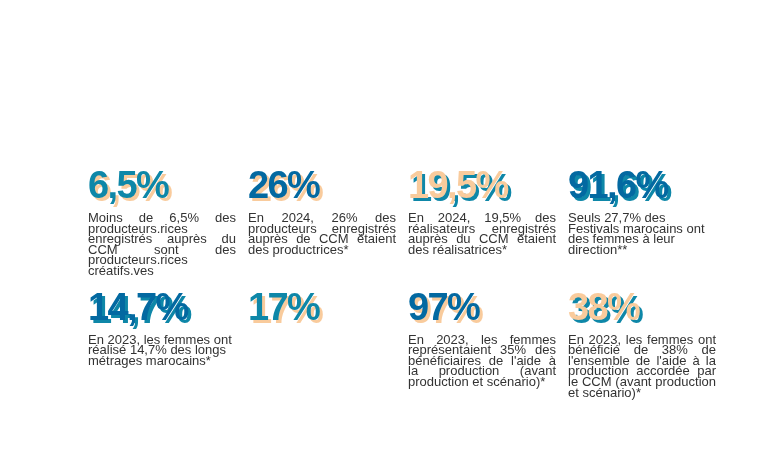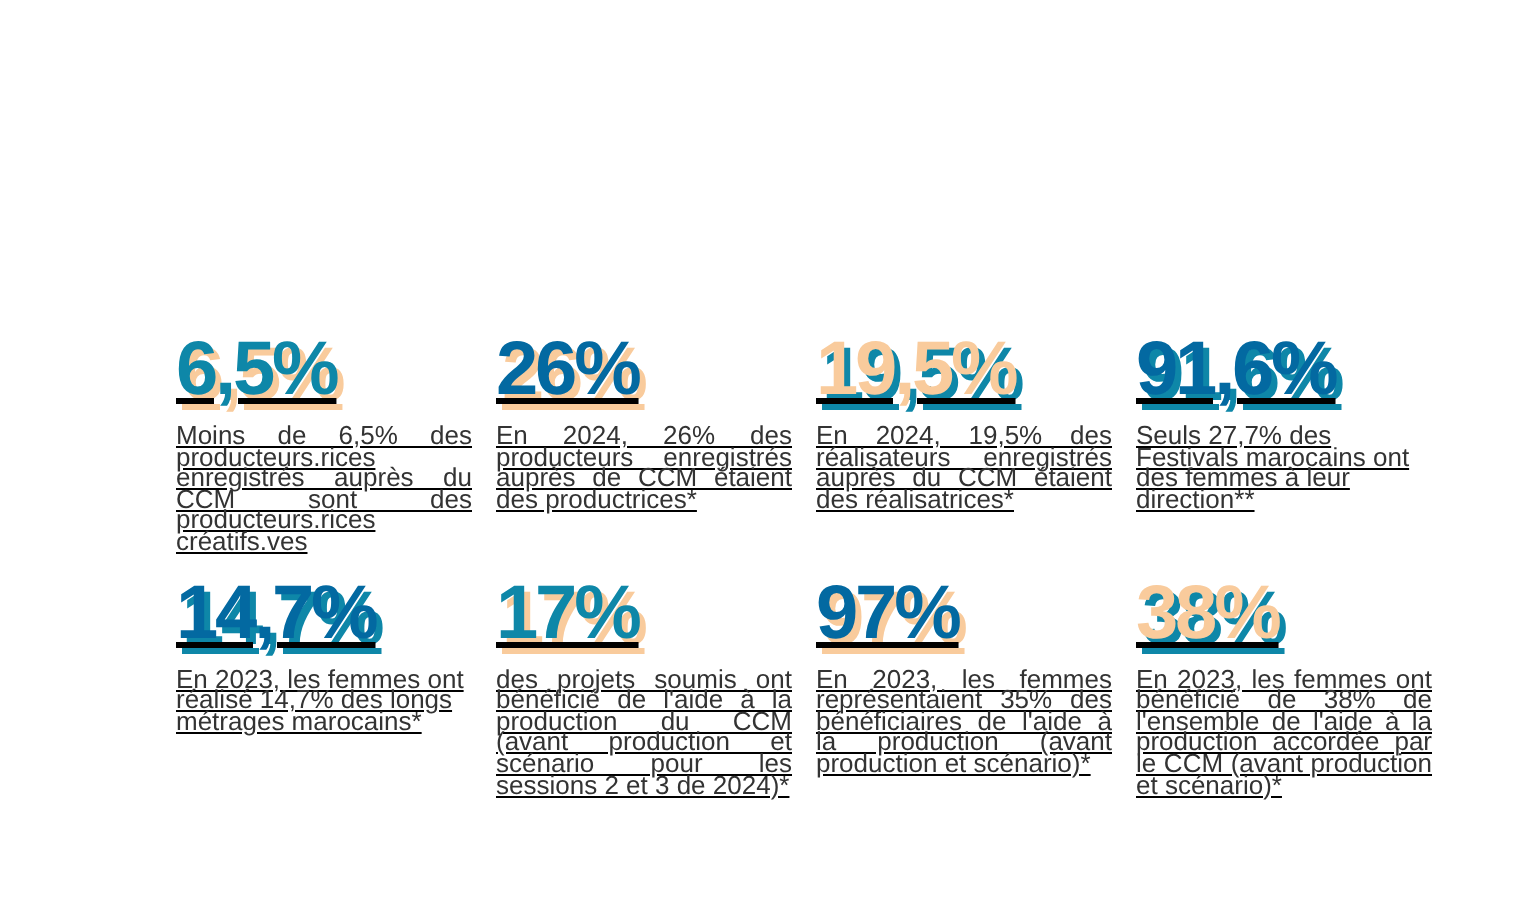--- a/index.html
+++ b/index.html
@@ -29,21 +29,20 @@
     display: grid;
     grid-template-columns: 160px 160px 160px 160px;
     grid-template-rows: auto auto;
     column-gap: 0px;
     row-gap: 6px;
   }
 
   .stat-cell {
     width: 152px;
     box-sizing: border-box;
-    text-decoration: underline;
   }
 
   .stat-number {
     font-family: "Liberation Sans", sans-serif;
     font-weight: bold;
     font-size: 38px;
     line-height: 44px;
     letter-spacing: -1.6px;
     margin: 0 0 6px 0;
     white-space: nowrap;
@@ -98,21 +97,20 @@
       <p class="stat-desc align-left">Seuls 27,7% des Festivals marocains ont des femmes à leur direction**</p>
     </div>
 
     <div class="stat-cell row2">
       <div class="stat-number fill-black sh-teal">14,7%</div>
       <p class="stat-desc align-left">En 2023, les femmes ont réalisé 14,7% des longs métrages marocains*</p>
     </div>
 
     <div class="stat-cell row2">
       <div class="stat-number fill-teal sh-peach">17%</div>
-      <p class="stat-desc align-justify">des projets soumis ont bénéficié de l'aide à la production du CCM (avant production et scénario pour les sessions 2 et 3 de 2024)*</p>
     </div>
 
     <div class="stat-cell row2">
       <div class="stat-number fill-black sh-peach">97%</div>
       <p class="stat-desc align-justify">En 2023, les femmes représentaient 35% des bénéficiaires de l'aide à la production (avant production et scénario)*</p>
     </div>
 
     <div class="stat-cell row2">
       <div class="stat-number fill-peach sh-teal">38%</div>
       <p class="stat-desc align-justify">En 2023, les femmes ont bénéficié de 38% de l'ensemble de l'aide à la production accordée par le CCM (avant production et scénario)*</p>

